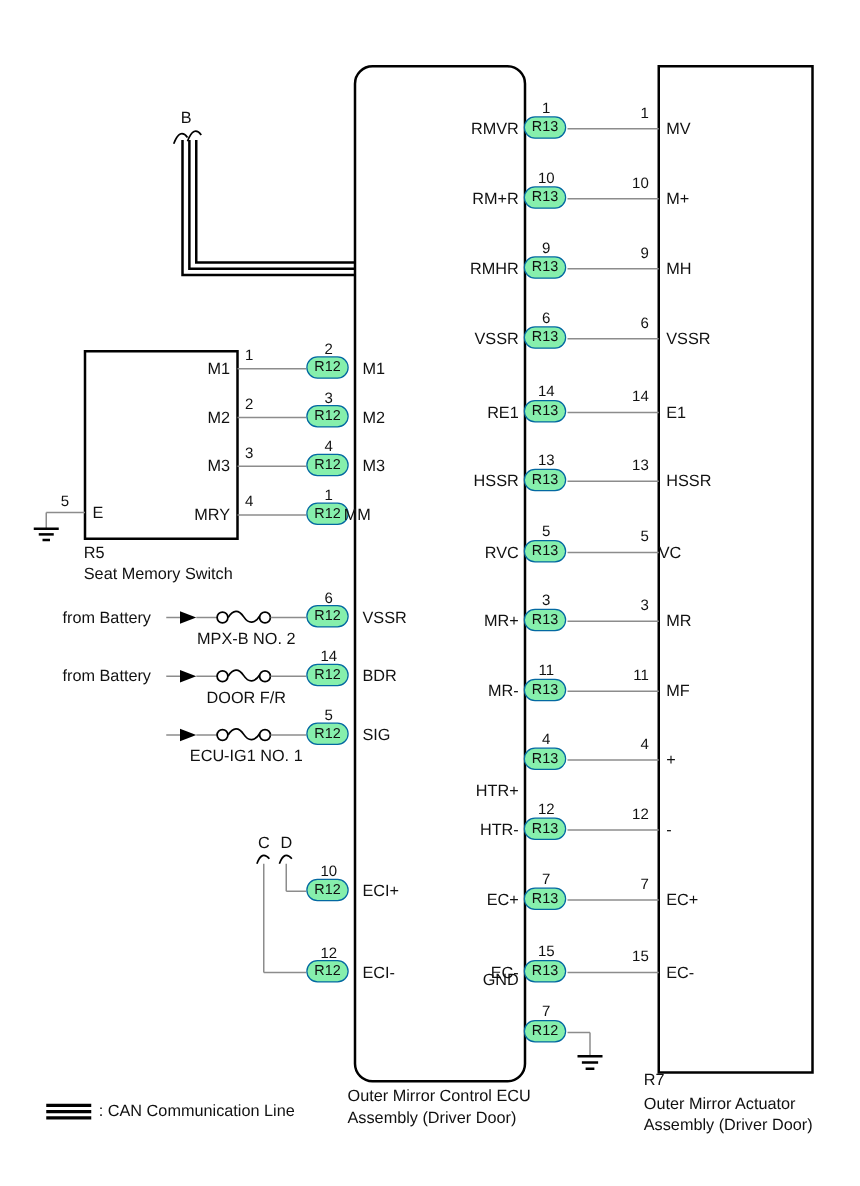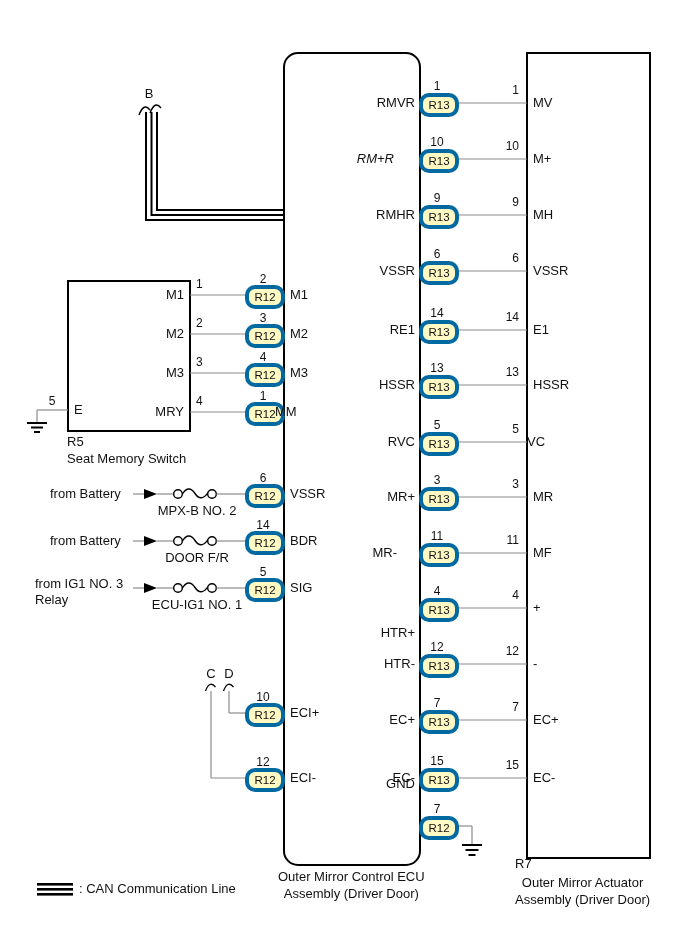--- a/index.html
+++ b/index.html
@@ -7,24 +7,24 @@
     position:relative;width:688px;height:949px;background:#fff;
     font-family:"Liberation Sans","DejaVu Sans",sans-serif;color:#111;overflow:hidden;
   }
   .canvas svg{position:absolute;left:0;top:0;}
   #gen,#static-labels{position:absolute;left:0;top:0;width:100%;height:100%;pointer-events:none;}
   .lbl{position:absolute;font-size:13px;line-height:16px;white-space:pre-line;}
   .pin{position:absolute;font-size:12px;line-height:14px;white-space:nowrap;}
   .ctr{transform:translateX(-50%);text-align:center;}
   .rt{transform:translateX(-100%);text-align:right;}
   .oval{
-    position:absolute;width:32px;height:16px;border:4px solid #0369a1;border-radius:10px;
-    background:#fef9c3;font-size:11.5px;line-height:16px;text-align:center;white-space:nowrap;
+    position:absolute;width:32px;height:16px;border:1px solid #0369a1;border-radius:10px;
+    background:#86efac;font-size:11.5px;line-height:16px;text-align:center;white-space:nowrap;
   }
-  .lh17{line-height:17px;text-align:center;}
+  .lh17{line-height:17px;}
 </style>
 </head>
 <body>
 
 <div class="canvas">
 
   <svg id="geom" width="688" height="949" viewBox="0 0 688 949">
 
     <rect x="68" y="281" width="122" height="150" fill="#fff" stroke="#000" stroke-width="2"></rect>
     <rect x="284" y="53" width="136" height="812" rx="14" ry="14" fill="#fff" stroke="#000" stroke-width="2"></rect>
@@ -120,40 +120,38 @@
       <div class="lbl" style="left: 50px; top: 486px;">from Battery</div>
       <div class="lbl ctr" style="left: 197px; top: 503px;">MPX-B NO. 2</div>
       <div class="pin ctr" style="left: 263px; top: 471px;">6</div>
       <div class="oval" style="left: 245px; top: 484px;">R12</div>
       <div class="lbl" style="left: 290px; top: 486px;">VSSR</div>
       <div class="lbl" style="left: 50px; top: 533px;">from Battery</div>
       <div class="lbl ctr" style="left: 197px; top: 550px;">DOOR F/R</div>
       <div class="pin ctr" style="left: 263px; top: 518px;">14</div>
       <div class="oval" style="left: 245px; top: 531px;">R12</div>
       <div class="lbl" style="left: 290px; top: 533px;">BDR</div>
-      <div class="lbl" style="left: 35px; top: 576px;">from IG1 NO. 3
-Relay</div>
       <div class="lbl ctr" style="left: 197px; top: 597px;">ECU-IG1 NO. 1</div>
       <div class="pin ctr" style="left: 263px; top: 565px;">5</div>
       <div class="oval" style="left: 245px; top: 578px;">R12</div>
       <div class="lbl" style="left: 290px; top: 580px;">SIG</div>
       <div class="lbl ctr" style="left: 229px; top: 666px;">D</div>
       <div class="pin ctr" style="left: 263px; top: 690px;">10</div>
       <div class="oval" style="left: 245px; top: 703px;">R12</div>
       <div class="lbl" style="left: 290px; top: 705px;">ECI+</div>
       <div class="lbl ctr" style="left: 211px; top: 666px;">C</div>
       <div class="pin ctr" style="left: 263px; top: 755px;">12</div>
       <div class="oval" style="left: 245px; top: 768px;">R12</div>
       <div class="lbl" style="left: 290px; top: 770px;">ECI-</div>
       <div class="lbl rt" style="left: 415px; top: 95px;">RMVR</div>
       <div class="pin ctr" style="left: 437px; top: 79px;">1</div>
       <div class="oval" style="left: 419px; top: 93px;">R13</div>
       <div class="pin rt" style="left: 519px; top: 83px;">1</div>
       <div class="lbl" style="left: 533px; top: 95px;">MV</div>
-      <div class="lbl rt" style="left: 394px; top: 151px; font-style: italic;">RM+R</div>
+      <div class="lbl rt" style="left: 415px; top: 151px;">RM+R</div>
       <div class="pin ctr" style="left: 437px; top: 135px;">10</div>
       <div class="oval" style="left: 419px; top: 149px;">R13</div>
       <div class="pin rt" style="left: 519px; top: 139px;">10</div>
       <div class="lbl" style="left: 533px; top: 151px;">M+</div>
       <div class="lbl rt" style="left: 415px; top: 207px;">RMHR</div>
       <div class="pin ctr" style="left: 437px; top: 191px;">9</div>
       <div class="oval" style="left: 419px; top: 205px;">R13</div>
       <div class="pin rt" style="left: 519px; top: 195px;">9</div>
       <div class="lbl" style="left: 533px; top: 207px;">MH</div>
       <div class="lbl rt" style="left: 415px; top: 263px;">VSSR</div>
@@ -174,21 +172,21 @@
       <div class="lbl rt" style="left: 415px; top: 434px;">RVC</div>
       <div class="pin ctr" style="left: 437px; top: 418px;">5</div>
       <div class="oval" style="left: 419px; top: 432px;">R13</div>
       <div class="pin rt" style="left: 519px; top: 422px;">5</div>
       <div class="lbl" style="left: 527px; top: 434px;">VC</div>
       <div class="lbl rt" style="left: 415px; top: 489px; text-align: right;">MR+</div>
       <div class="pin ctr" style="left: 437px; top: 473px;">3</div>
       <div class="oval" style="left: 419px; top: 487px;">R13</div>
       <div class="pin rt" style="left: 519px; top: 477px;">3</div>
       <div class="lbl" style="left: 533px; top: 489px;">MR</div>
-      <div class="lbl rt" style="left: 397px; top: 545px;">MR-</div>
+      <div class="lbl rt" style="left: 415px; top: 545px;">MR-</div>
       <div class="pin ctr" style="left: 437px; top: 529px;">11</div>
       <div class="oval" style="left: 419px; top: 543px;">R13</div>
       <div class="pin rt" style="left: 519px; top: 533px;">11</div>
       <div class="lbl" style="left: 533px; top: 545px;">MF</div>
       <div class="lbl rt" style="left: 415px; top: 625px;">HTR+</div>
       <div class="pin ctr" style="left: 437px; top: 584px;">4</div>
       <div class="oval" style="left: 419px; top: 598px;">R13</div>
       <div class="pin rt" style="left: 519px; top: 588px;">4</div>
       <div class="lbl" style="left: 533px; top: 600px;">+</div>
       <div class="lbl rt" style="left: 415px; top: 656px;">HTR-</div>

